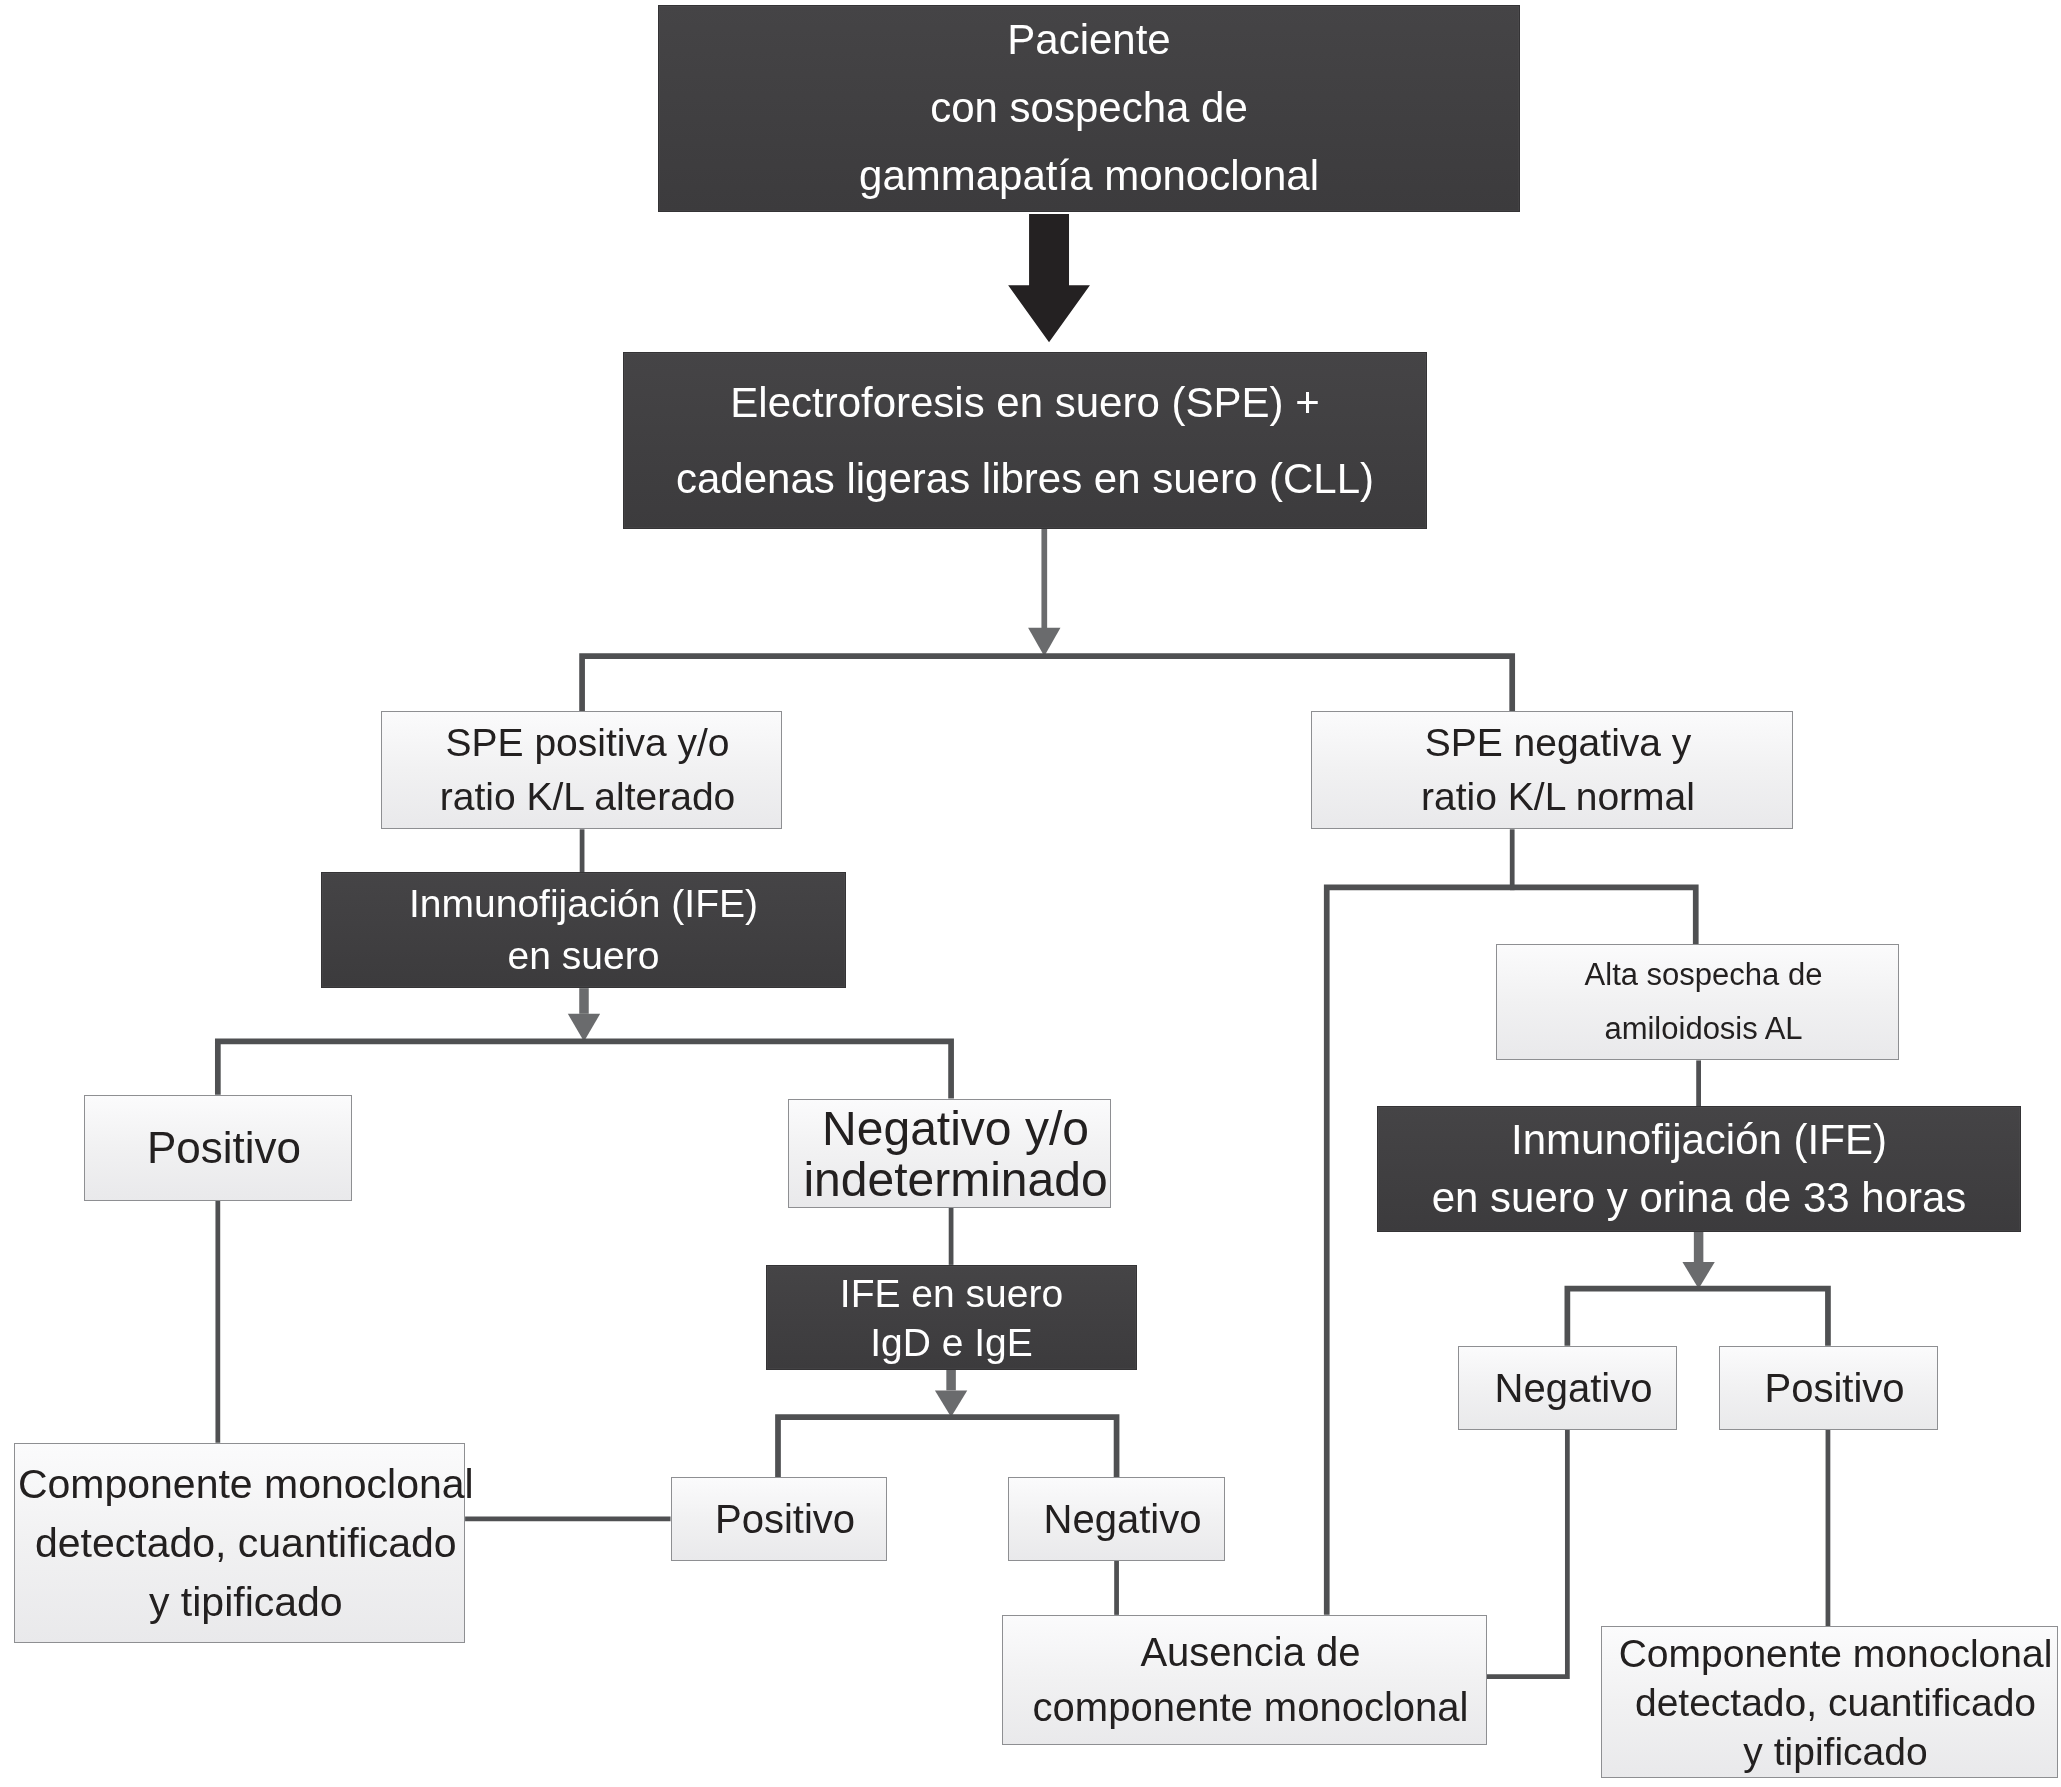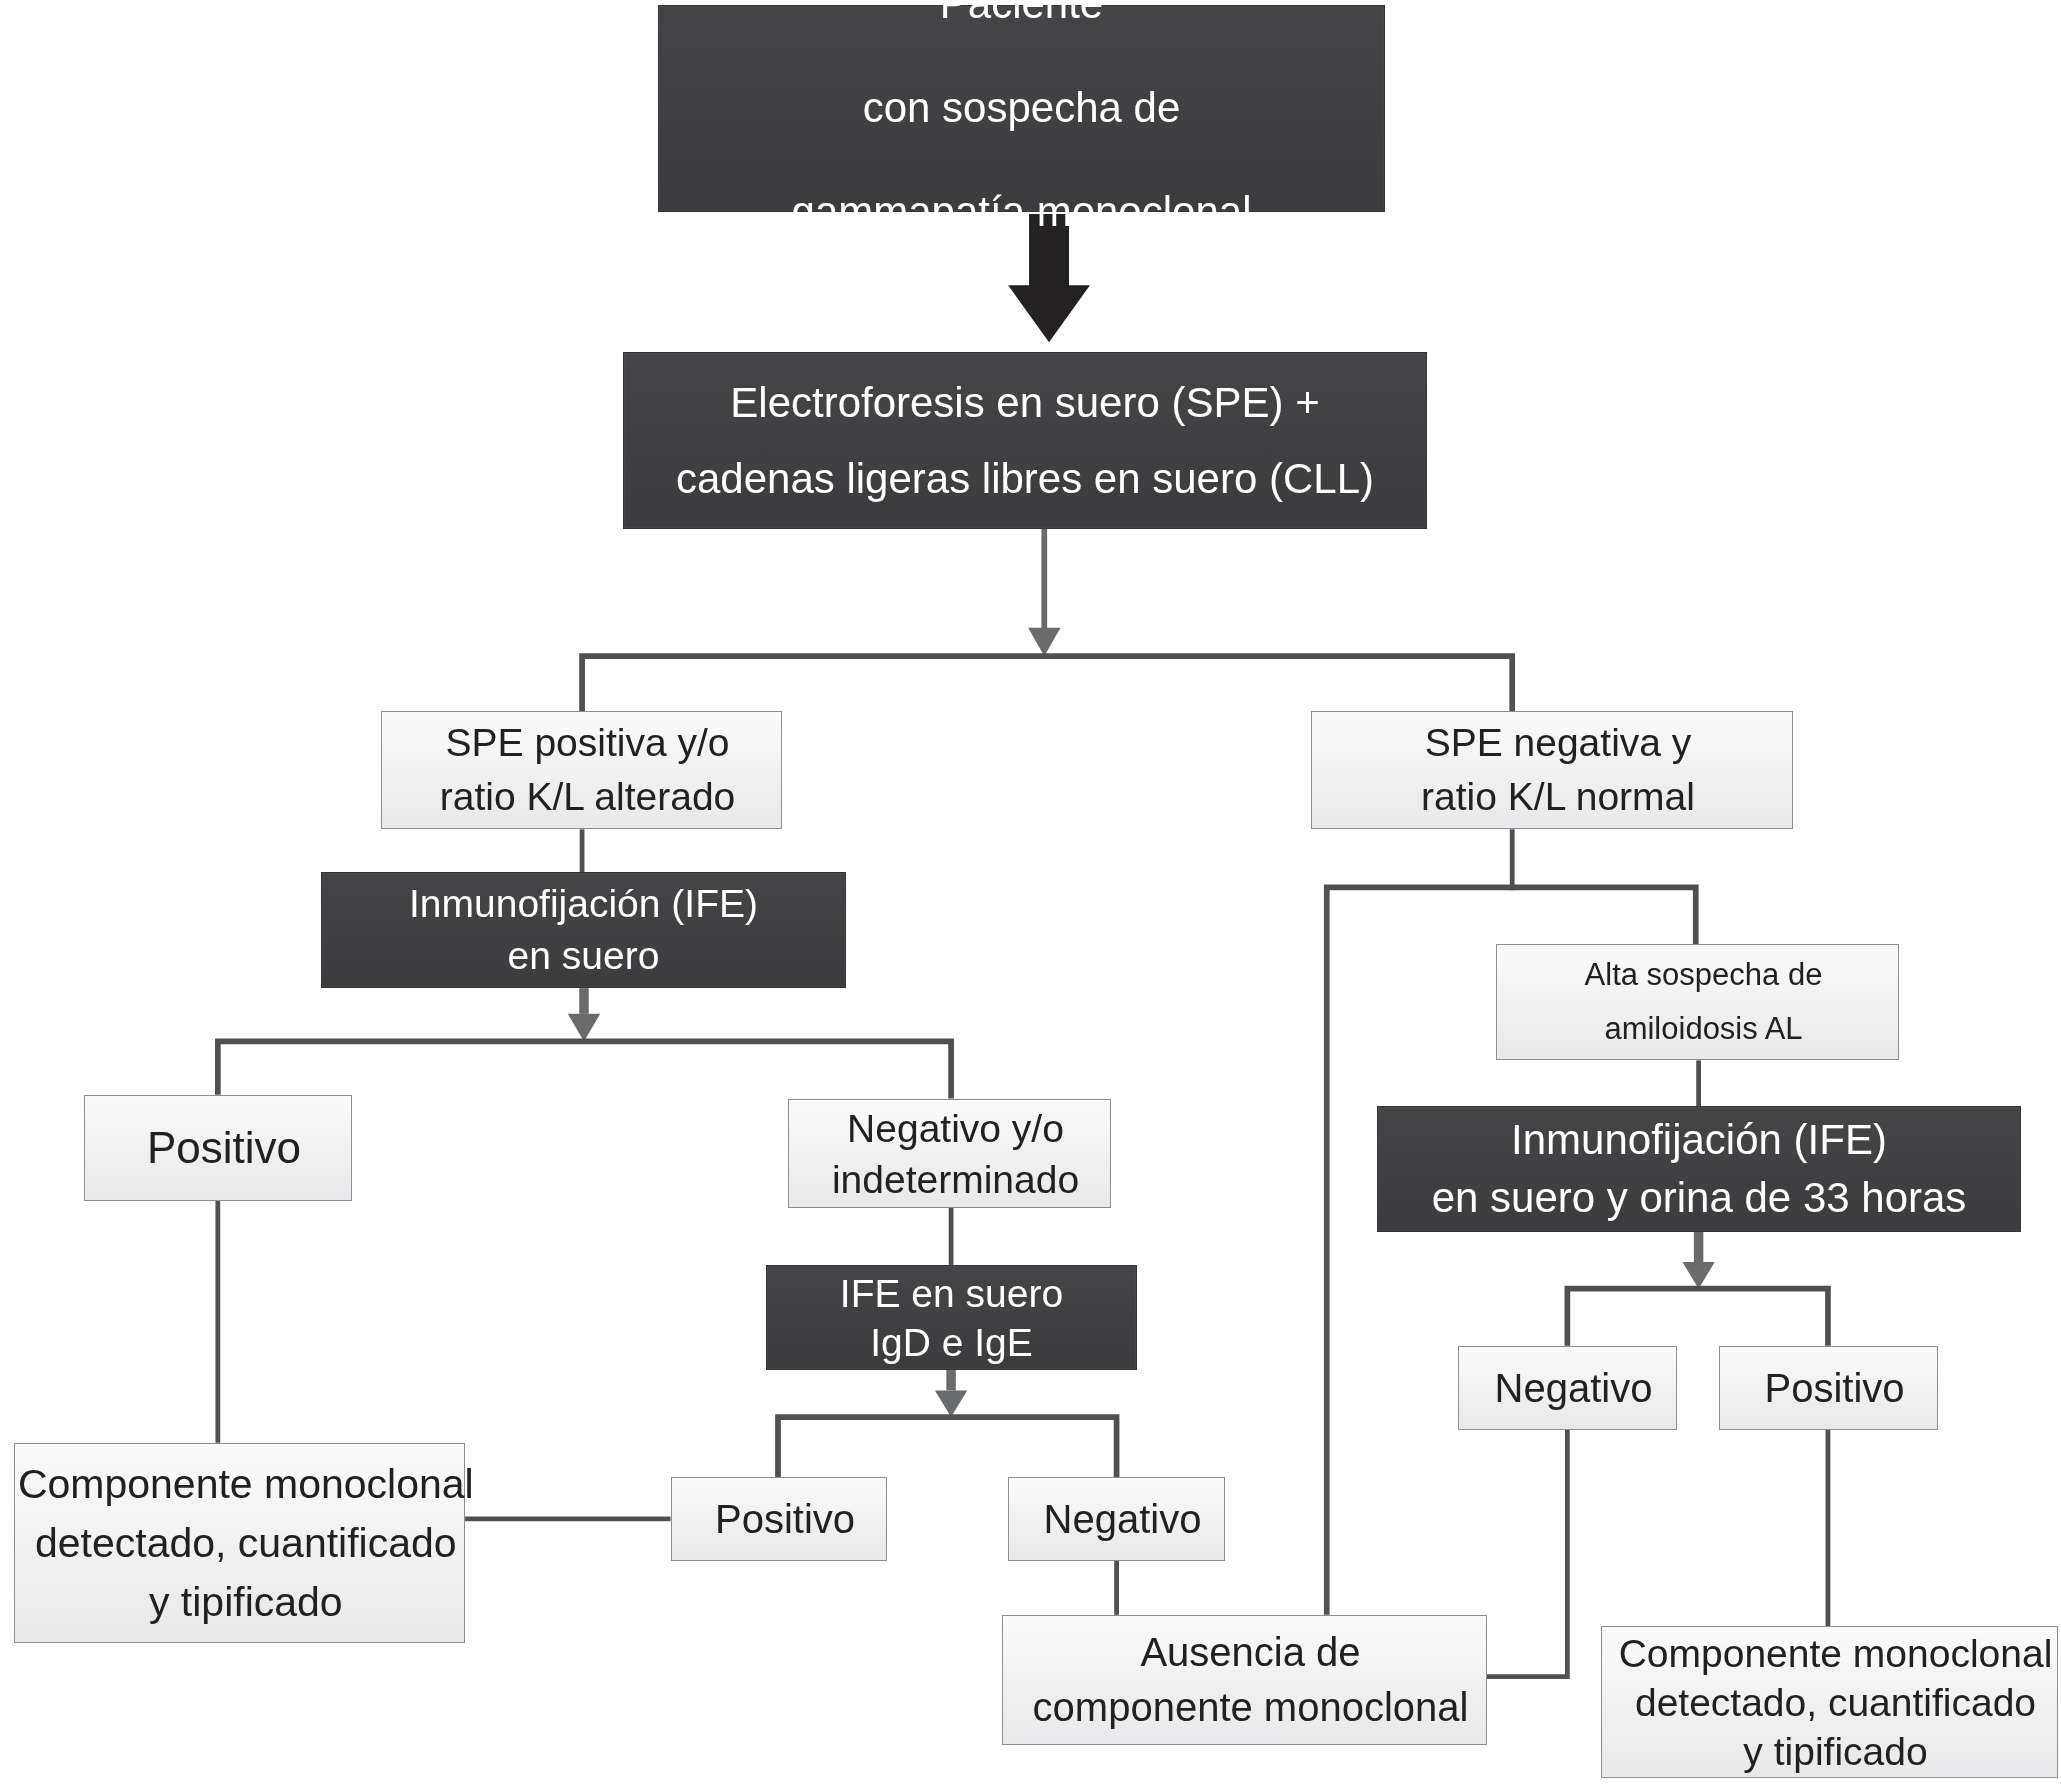--- a/index.html
+++ b/index.html
@@ -68,21 +68,21 @@
     <line class="arrow-shaft" x1="1786" y1="1295" x2="1786" y2="1327"></line>
     <polygon class="arrow-head" points="1786,1355 1769,1327 1803,1327"></polygon>
 
     <polyline class="connector thick" points="1648,1415 1648,1355 1922,1355 1922,1415"></polyline>
 
     <polyline class="connector" points="1648,1503 1648,1763 1563,1763"></polyline>
 
     <line class="connector" x1="1922" y1="1503" x2="1922" y2="1710"></line>
   </svg>
 
-  <div class="node dark" style="left:658px;top:4.8px;width:727px;height:207px;font-size:42px;line-height:68px;gap:36px;">
+  <div class="node dark" style="left:658px;top:4.8px;width:862px;height:207px;font-size:42px;line-height:68px;">
     <div class="ln">Paciente</div>
     <div class="ln">con sospecha de</div>
     <div class="ln">gammapatía monoclonal</div>
   </div>
 
   <div class="node dark" style="left:623px;top:352px;width:804px;height:177px;font-size:42px;line-height:76px;">
     <div class="ln">Electroforesis en suero (SPE) +</div>
     <div class="ln">cadenas ligeras libres en suero (CLL)</div>
   </div>
 
@@ -98,21 +98,21 @@
 
   <div class="node dark" style="left:321px;top:872px;width:525px;height:116px;font-size:39px;line-height:52px;">
     <div class="ln">Inmunofijación (IFE)</div>
     <div class="ln">en suero</div>
   </div>
 
   <div class="node light" style="left:84px;top:1095px;width:268px;height:106px;font-size:44px;line-height:44px;">
     <div class="ln">Positivo</div>
   </div>
 
-  <div class="node light" style="left:788px;top:1099px;width:323px;height:109px;font-size:39px;line-height:51px;">
+  <div class="node light" style="left:788px;top:1099px;width:323px;height:109px;font-size:48px;line-height:51px;">
     <div class="ln">Negativo y/o</div>
     <div class="ln">indeterminado</div>
   </div>
 
   <div class="node dark" style="left:766px;top:1265px;width:371px;height:105px;font-size:39px;line-height:49px;">
     <div class="ln">IFE en suero</div>
     <div class="ln">IgD e IgE</div>
   </div>
 
   <div class="node light" style="left:671px;top:1477px;width:216px;height:84px;font-size:40px;line-height:40px;">

